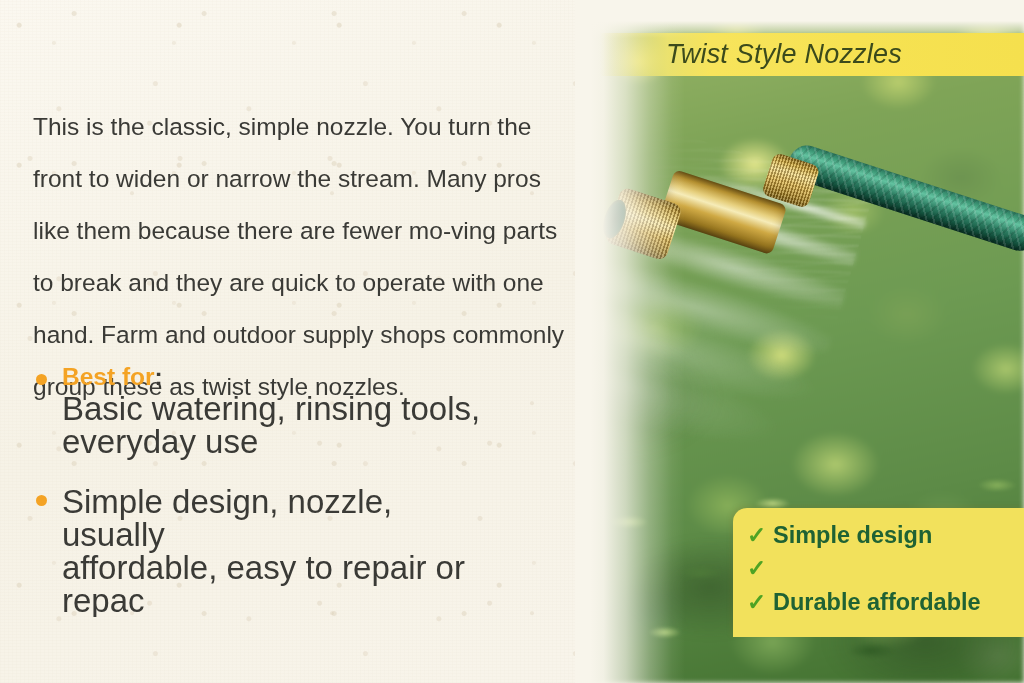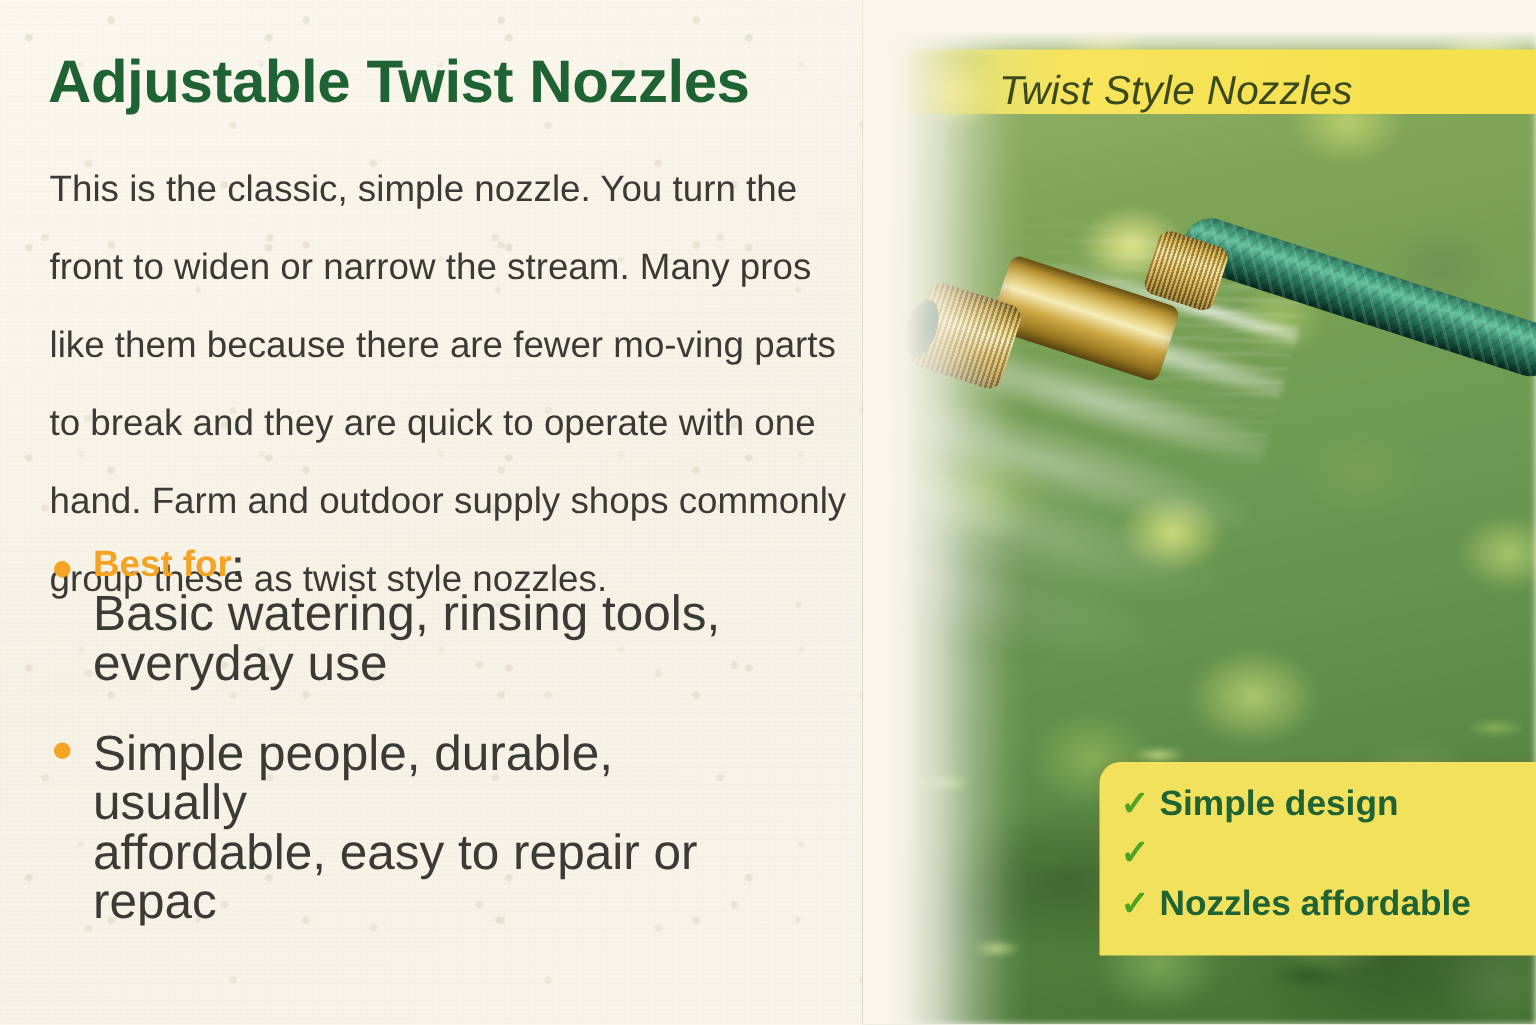--- a/index.html
+++ b/index.html
@@ -262,21 +262,21 @@
   }
 
   
   .banner {
     position: absolute;
     left: 600px;
     top: 33px;
     width: 424px;
     height: 43px;
     display: flex;
-    align-items: flex-end;
+    align-items: center;
     justify-content: center;
     background: linear-gradient(to right,
       rgba(247,233,122,0) 0%, rgba(247,233,122,0.35) 7%,
       rgba(248,233,110,0.85) 16%, #F7E45C 26%, #F6E252 60%, #F5E04E 100%);
   }
   .banner-title {
     font-family: "Liberation Sans", sans-serif;
     font-style: italic;
     font-size: 27px;
     font-weight: 400;
@@ -421,52 +421,51 @@
 
     <div class="photo-fade-top"></div>
     <div class="photo-fade-left"></div>
   </div>
 
   <div class="banner">
     <span class="banner-title">Twist Style Nozzles</span>
   </div>
 
   <div class="content">
-    <div class="page-title">Adjustable Twist Nozzles</div>
     <div class="intro">This is the classic, simple nozzle. You turn the front to widen or narrow the stream. Many pros like them because there are fewer mo-ving parts to break and they are quick to operate with one hand. Farm and outdoor supply shops commonly group these as twist style nozzles.</div>
 
     <div class="bullets">
 
       <div class="bullet-block">
         <div class="bullet-head">
           <span class="bullet-dot"></span>
           <span class="bullet-label"><span>Best for</span><span class="colon">:</span></span>
         </div>
         <div class="bullet-body">Basic watering, rinsing tools,
 everyday use</div>
       </div>
 
       <div class="bullet-block">
         <div class="bullet-head">
           <span class="bullet-dot"></span>
         </div>
-        <div class="bullet-body clipped">Simple people, durable, usually
+        <div class="bullet-body clipped">Simple design, nozzle, usually
 affordable, easy to repair or repac</div>
       </div>
 
     </div>
   </div>
 
   <div class="checkbox-card">
     <div class="check-row">
       <span class="check-mark">✓</span>
       <span class="check-label">Simple design</span>
     </div>
     <div class="check-row">
       <span class="check-mark">✓</span>
     </div>
     <div class="check-row">
       <span class="check-mark">✓</span>
-      <span class="check-label">Nozzles affordable</span>
+      <span class="check-label">Durable affordable</span>
     </div>
   </div>
 
 </div>
 
 </body></html>

